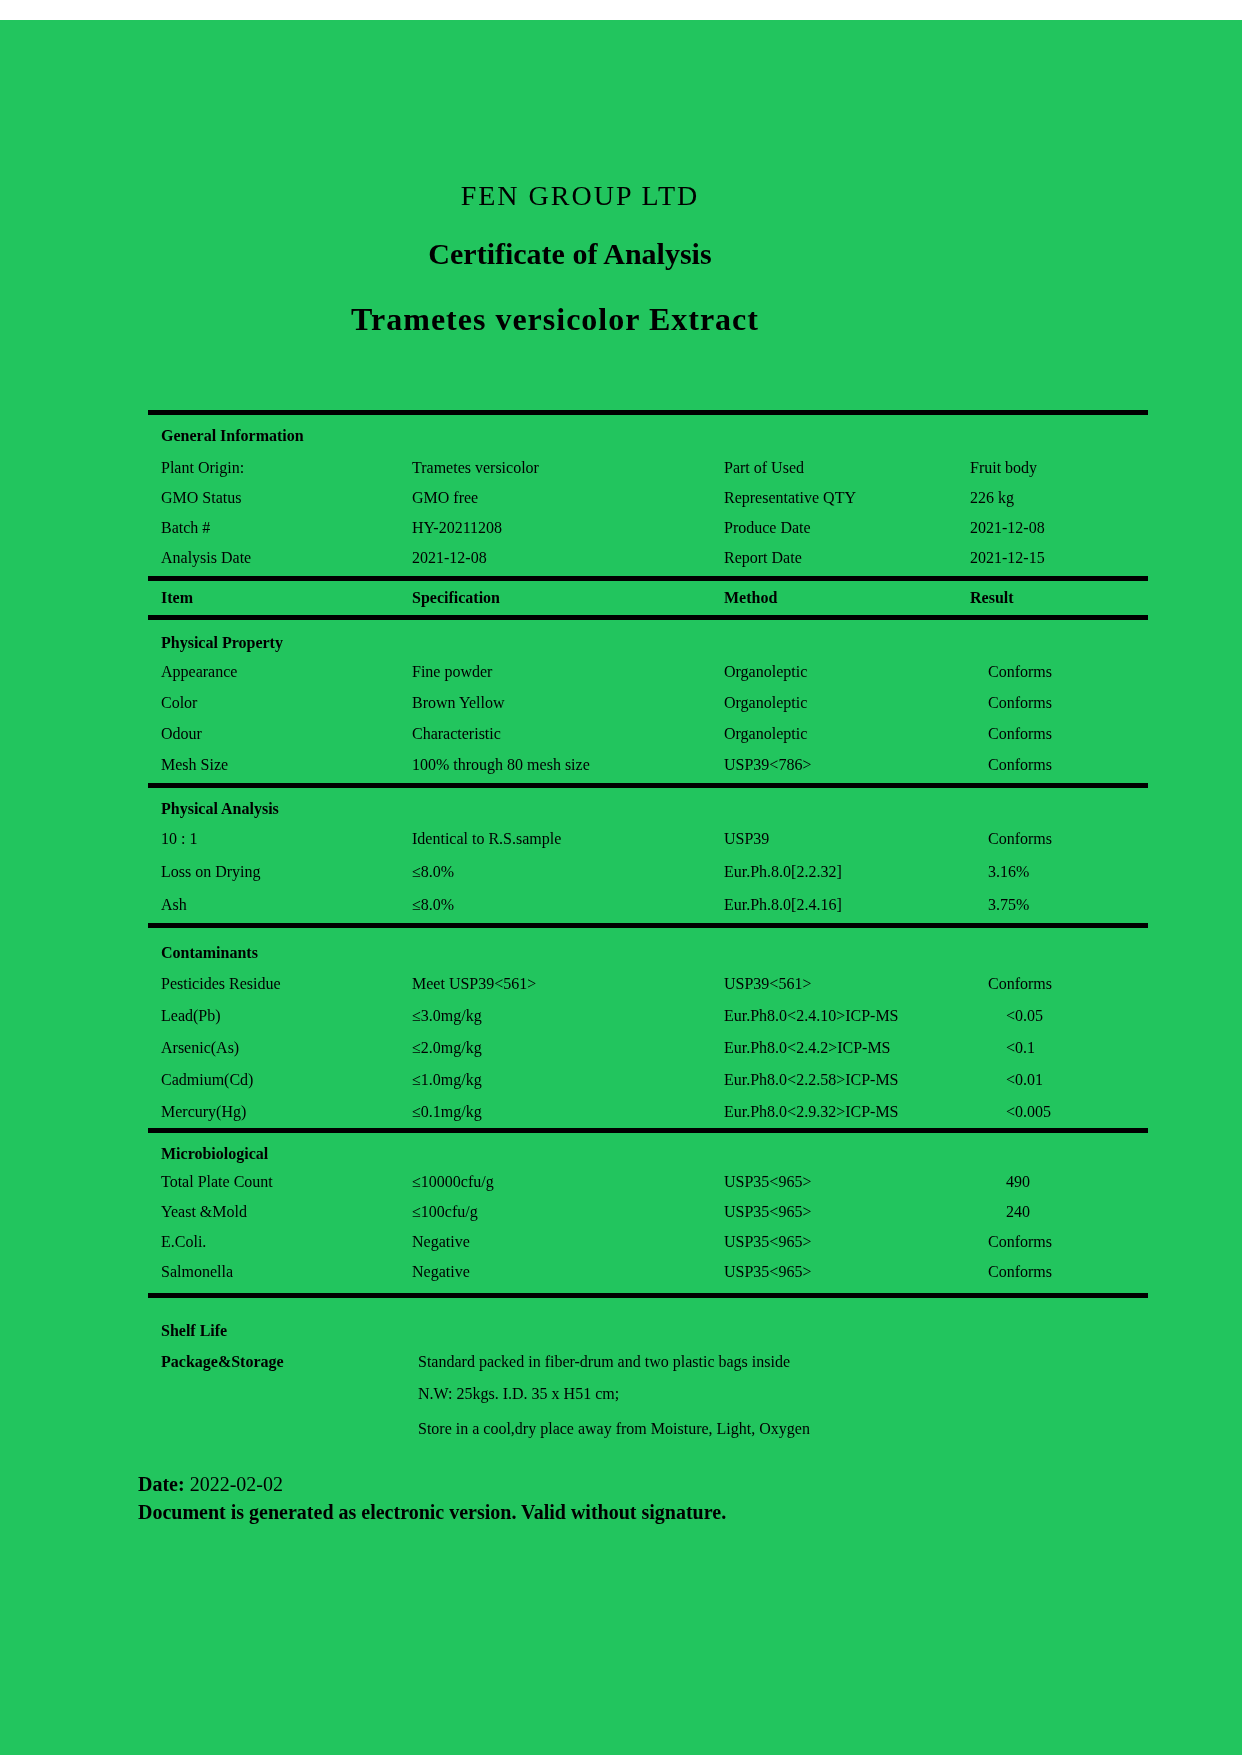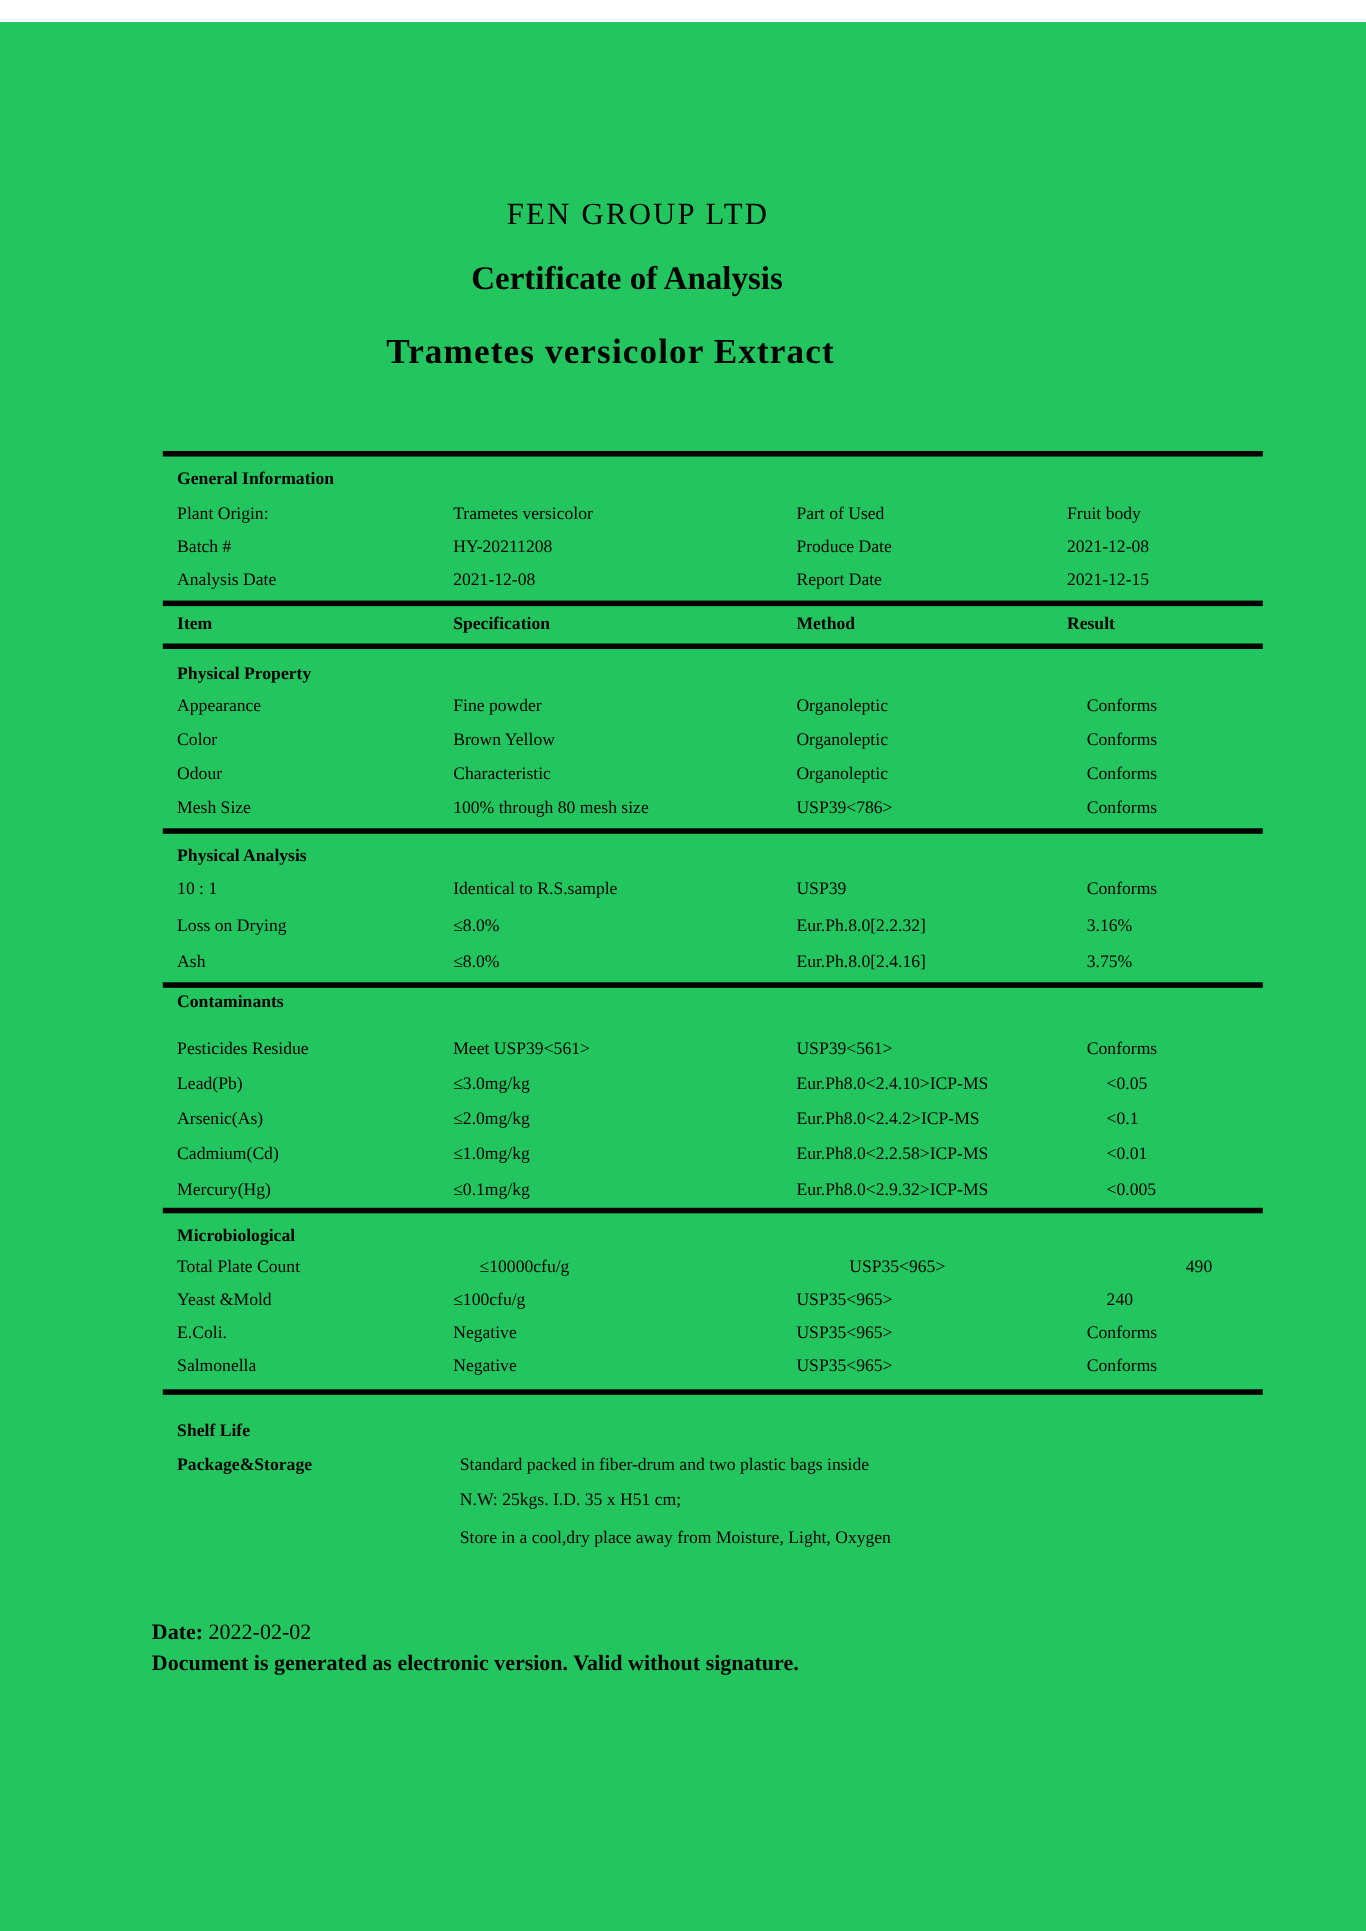--- a/index.html
+++ b/index.html
@@ -46,20 +46,26 @@
   <div class="coa" id="coa-table">
       <div class="rule"></div>
       <div class="head" style="height: 38px; padding-top: 8px;">General Information</div>
       <div class="row gi" style="height: 30px;">
         <div class="c1">Plant Origin:</div>
         <div class="c2">Trametes versicolor</div>
         <div class="c3">Part of Used</div>
         <div class="c4">Fruit body</div>
       </div>
       <div class="row gi" style="height: 30px;">
+        <div class="c1">GMO Status</div>
+        <div class="c2">GMO free</div>
+        <div class="c3">Representative QTY</div>
+        <div class="c4">226 kg</div>
+      </div>
+      <div class="row gi" style="height: 30px;">
         <div class="c1">Batch #</div>
         <div class="c2">HY-20211208</div>
         <div class="c3">Produce Date</div>
         <div class="c4">2021-12-08</div>
       </div>
       <div class="row gi" style="height: 30px;">
         <div class="c1">Analysis Date</div>
         <div class="c2">2021-12-08</div>
         <div class="c3">Report Date</div>
         <div class="c4">2021-12-15</div>
@@ -114,21 +120,21 @@
         <div class="c4">3.16%</div>
       </div>
       <div class="row" style="height: 33px;">
         <div class="c1">Ash</div>
         <div class="c2">≤8.0%</div>
         <div class="c3">Eur.Ph.8.0[2.4.16]</div>
         <div class="c4">3.75%</div>
       </div>
       <div class="gap" style="height: 2px;"></div>
       <div class="rule"></div>
-      <div class="head" style="height: 40px; padding-top: 0;">Contaminants</div>
+      <div class="head" style="height: 40px; padding-top: 12px;">Contaminants</div>
       <div class="row" style="height: 32px;">
         <div class="c1">Pesticides Residue</div>
         <div class="c2">Meet USP39&lt;561&gt;</div>
         <div class="c3">USP39&lt;561&gt;</div>
         <div class="c4">Conforms</div>
       </div>
       <div class="row" style="height: 32px;">
         <div class="c1">Lead(Pb)</div>
         <div class="c2">≤3.0mg/kg</div>
         <div class="c3">Eur.Ph8.0&lt;2.4.10&gt;ICP-MS</div>
@@ -147,21 +153,21 @@
         <div class="c4 ind">&lt;0.01</div>
       </div>
       <div class="row" style="height: 32px;">
         <div class="c1">Mercury(Hg)</div>
         <div class="c2">≤0.1mg/kg</div>
         <div class="c3">Eur.Ph8.0&lt;2.9.32&gt;ICP-MS</div>
         <div class="c4 ind">&lt;0.005</div>
       </div>
       <div class="rule"></div>
       <div class="head" style="height: 34px; padding-top: 8px;">Microbiological</div>
-      <div class="row" style="height: 30px; gap: 24px;">
+      <div class="row" style="height: 30px;">
         <div class="c1">Total Plate Count</div>
         <div class="c2">≤10000cfu/g</div>
         <div class="c3">USP35&lt;965&gt;</div>
         <div class="c4 ind">490</div>
       </div>
       <div class="row" style="height: 30px;">
         <div class="c1">Yeast &amp;Mold</div>
         <div class="c2">≤100cfu/g</div>
         <div class="c3">USP35&lt;965&gt;</div>
         <div class="c4 ind">240</div>

